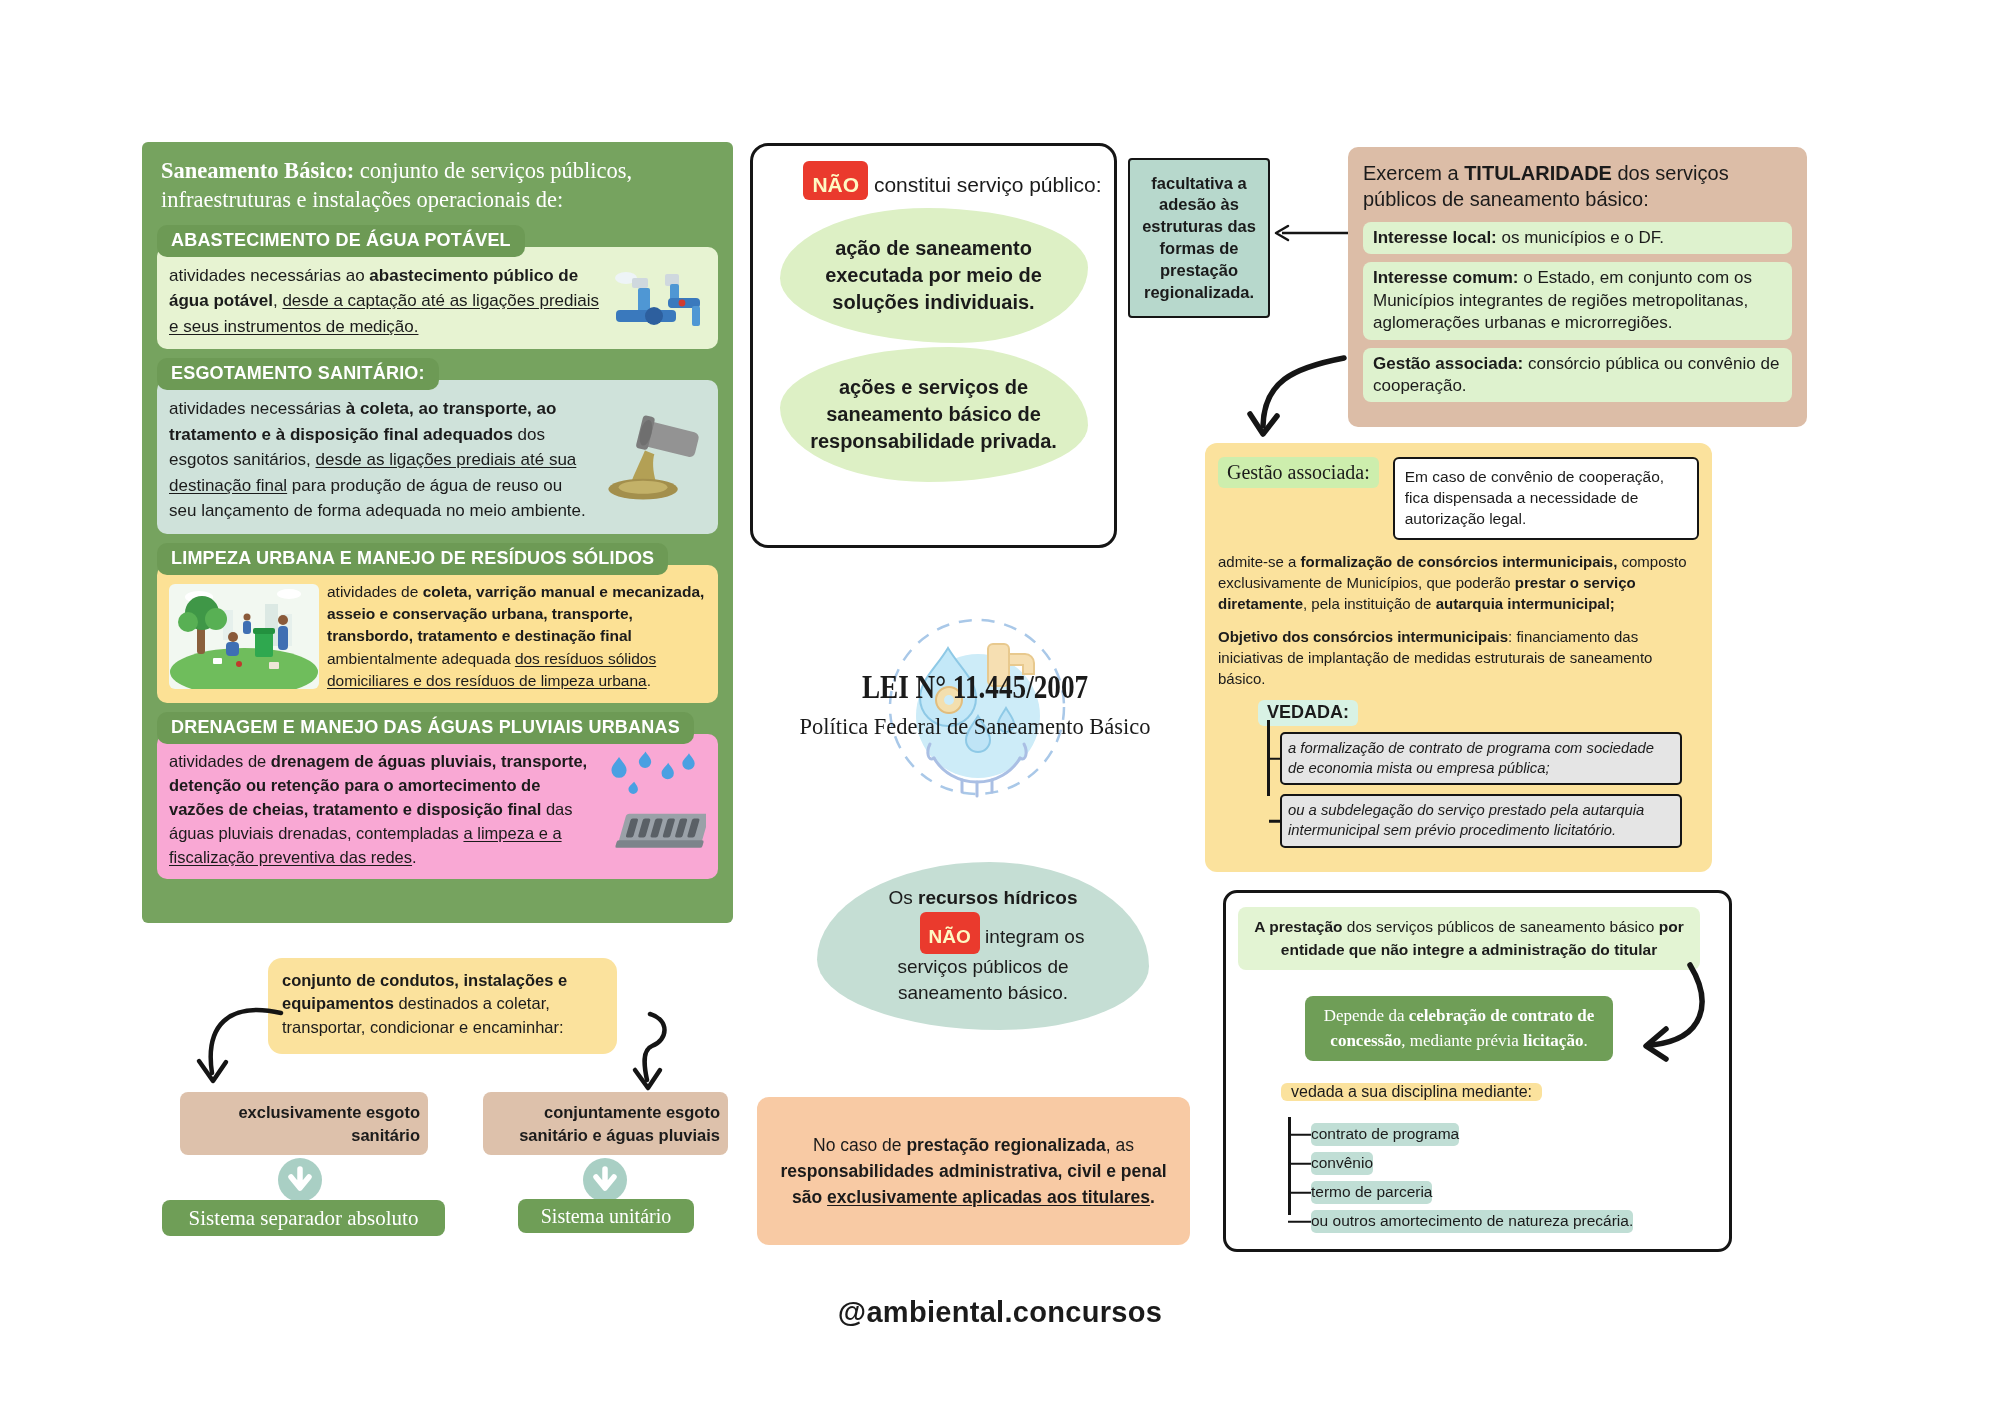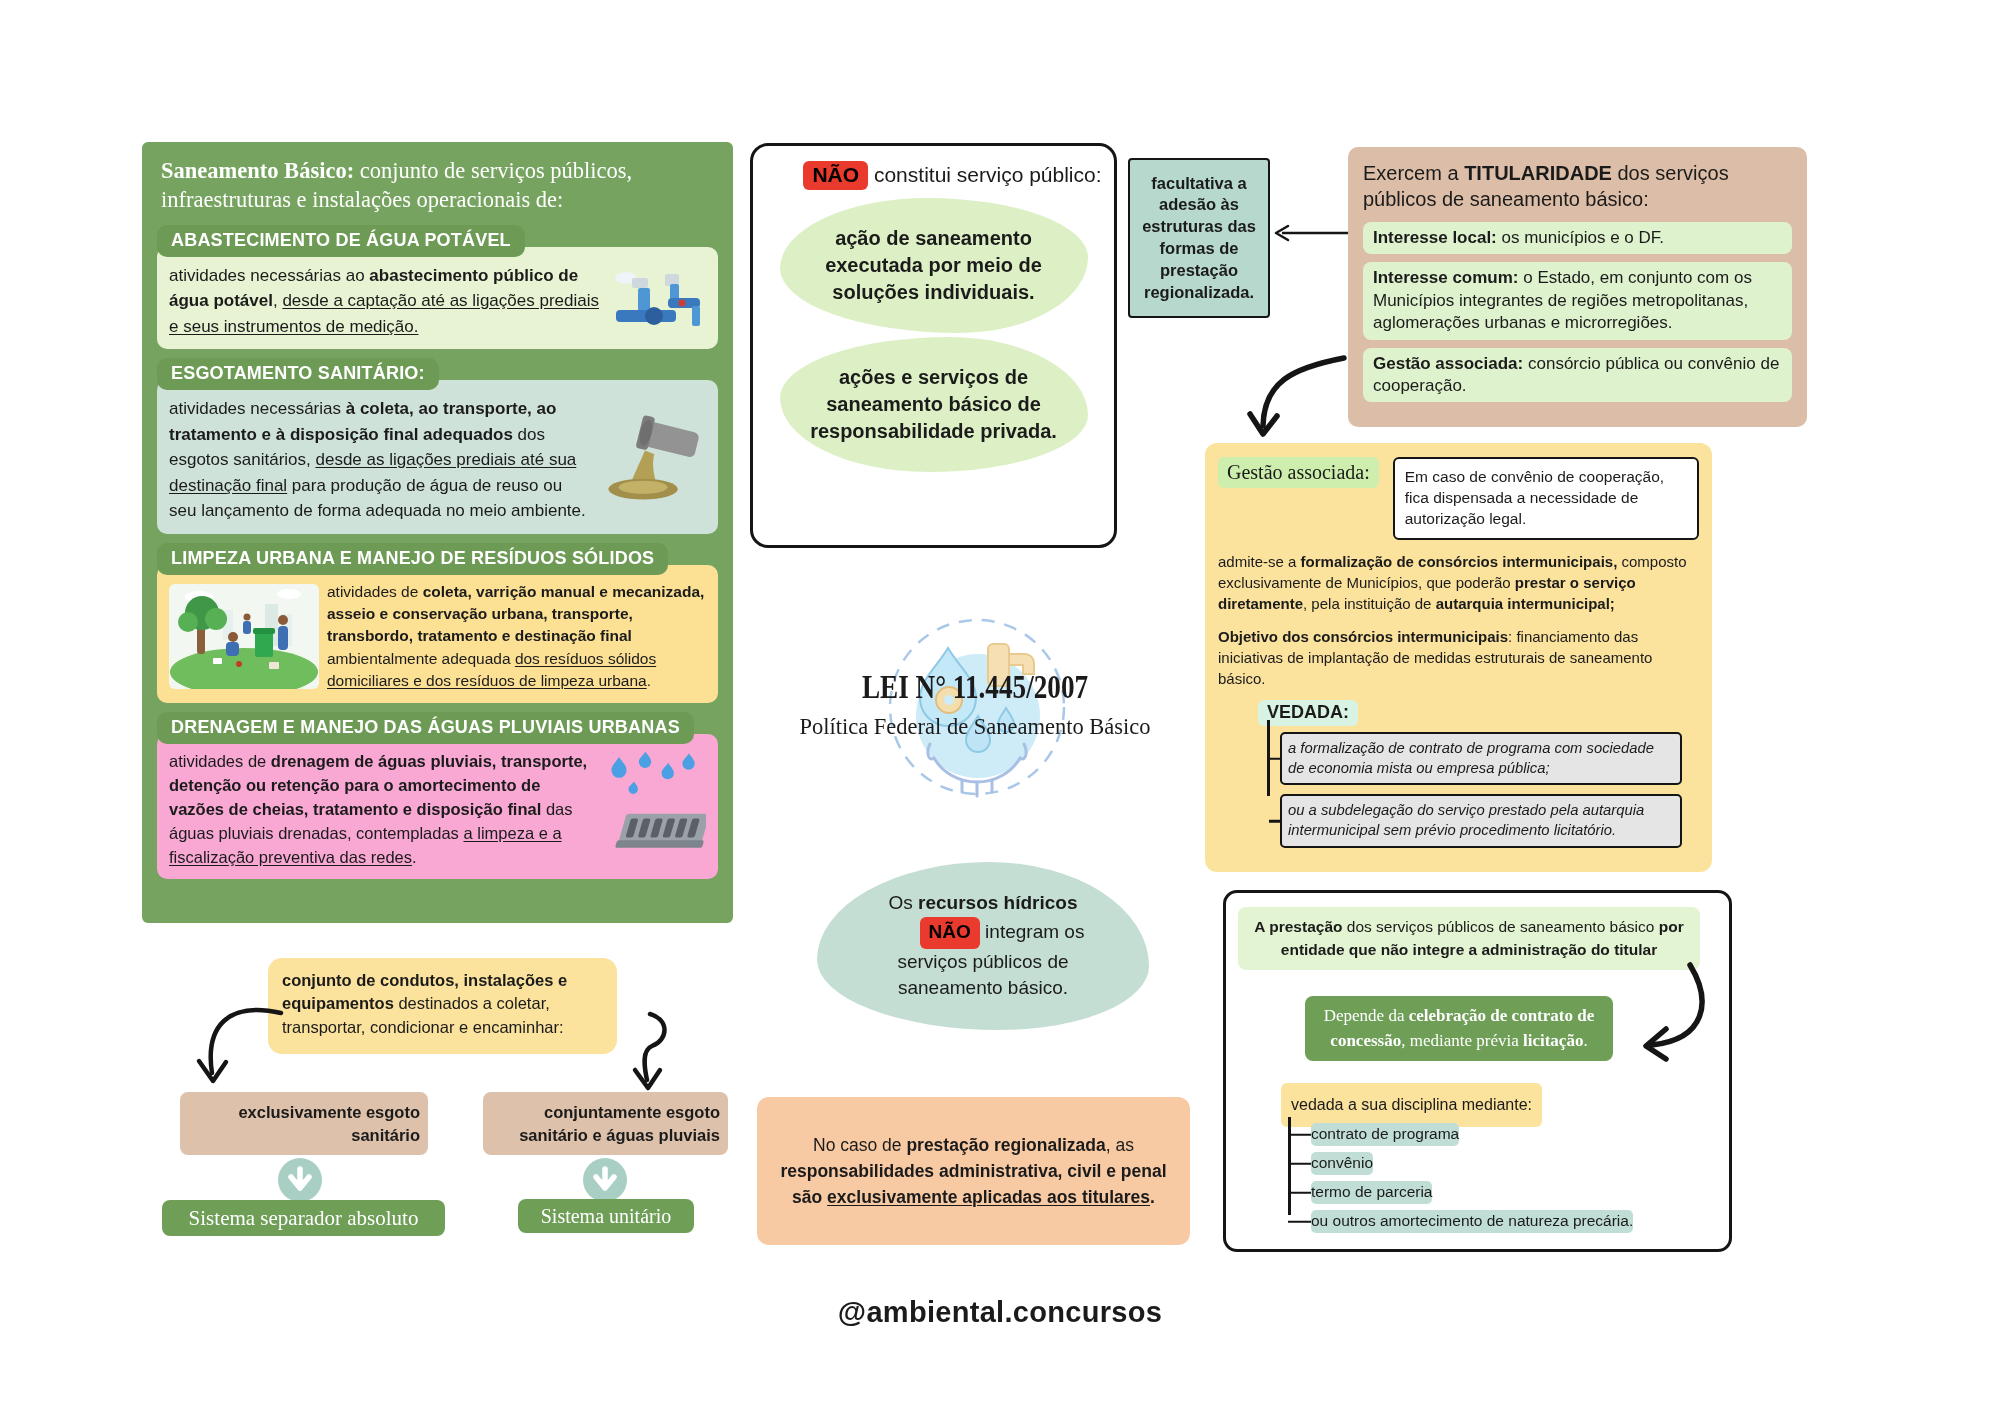--- a/index.html
+++ b/index.html
@@ -27,22 +27,22 @@
   .body-clean   { background:#fce195; }
   .body-drain   { background:#f9a8d4; }
   .body-clean .sec-text { font-size:15.5px; line-height:1.45; }
   .body-drain .sec-text { font-size:16.5px; line-height:1.45; }
   .sec-icon { flex:0 0 auto; }
 
   
   #naoBox { left:750px; top:143px; width:367px; height:405px; background:#fff;
             border:3px solid #151515; border-radius:18px; box-sizing:border-box; text-align:center; }
   .nao-title { margin-top:15px; font-size:21px; }
-  .badge { display:inline-block; background:#ea3a2d; color:#000000; font-weight:700;
-           padding:2px 9px 3px; border-radius:6px;margin-left:38px; }
+  .badge { display:inline-block; background:#ea3a2d; color:#fef9c3; font-weight:700;
+           padding:12px 9px 3px; border-radius:6px;margin-left:38px; }
   .blob { margin:8px auto 0; width:308px; padding:27px 16px; background:#ddf0c5; font-weight:700;
           font-size:20px; line-height:1.35; box-sizing:border-box;
           border-radius:48% 52% 42% 58% / 52% 44% 56% 48%; }
   .blob2 { border-radius:55% 45% 52% 48% / 45% 58% 42% 55%; margin-top:4px; }
 
   
   #facultativa { left:1128px; top:158px; width:142px; height:160px; background:#b7d8cc;
                  border:2.5px solid #151515; border-radius:4px; display:flex; align-items:center;
                  justify-content:center; text-align:center; font-weight:700; font-size:16.5px;
                  line-height:1.32; padding:6px; box-sizing:border-box; }
@@ -77,21 +77,21 @@
   #prestacaoBox { left:1223px; top:890px; width:509px; height:362px; background:#fff;
                   border:3px solid #151515; border-radius:14px; box-sizing:border-box; }
   .pb-head { position:absolute; left:12px; top:14px; width:462px; background:#e3f4d3;
              border-radius:8px; padding:8px 10px; text-align:center; font-size:15.5px;
              line-height:1.5; box-sizing:border-box; }
   .pb-green { position:absolute; left:79px; top:103px; width:308px; background:#6f9e57;
               border-radius:8px; color:#fff; text-align:center;
               font-family:"Liberation Serif", serif; font-size:17px; line-height:1.45;
               padding:8px 10px; box-sizing:border-box; }
   .pb-vedada { position:absolute; left:55px; top:190px; background:#fbe29d; border-radius:6px;
-               padding:13px 10px; font-size:16px; }
+               padding:0 10px; font-size:16px; }
   .pb-items { position:absolute; left:85px; top:230px; }
   .pb-items::before { content:""; position:absolute; left:-23px; top:-6px;
                       height:calc(100% - 18px); width:2.5px; background:#151515; }
   .pb-item { position:relative; display:table; background:#c0ded5; border-radius:5px;
              padding:2px 0 3px; font-size:15.5px; margin-bottom:6px; }
   .pb-item::before { content:""; position:absolute; left:-23px; top:50%; width:23px; height:2.5px;
                      background:#151515; transform:translateY(-50%); }
 
   
   #leiTitle { left:790px; top:668px; width:370px; text-align:center; z-index:3;

